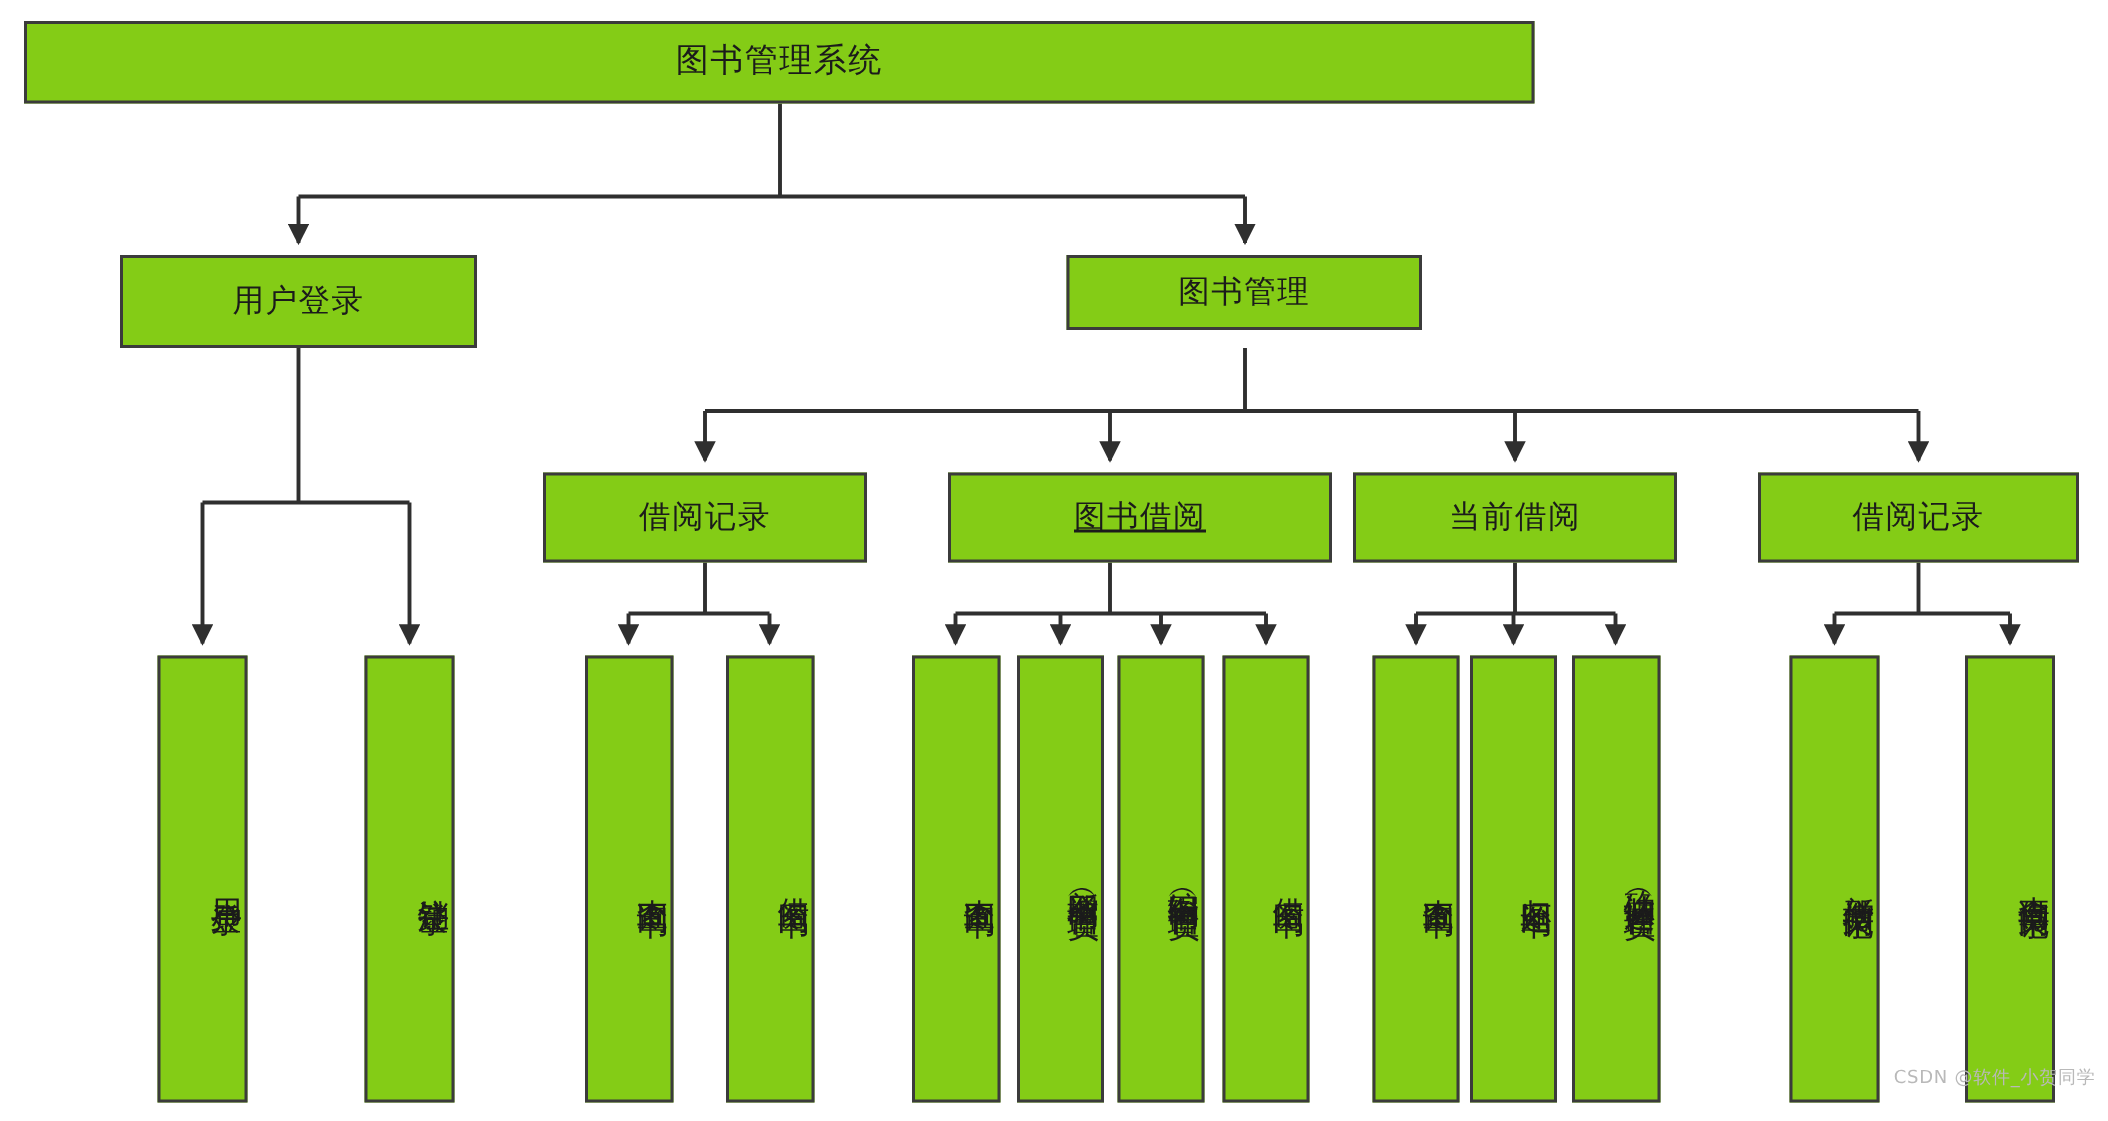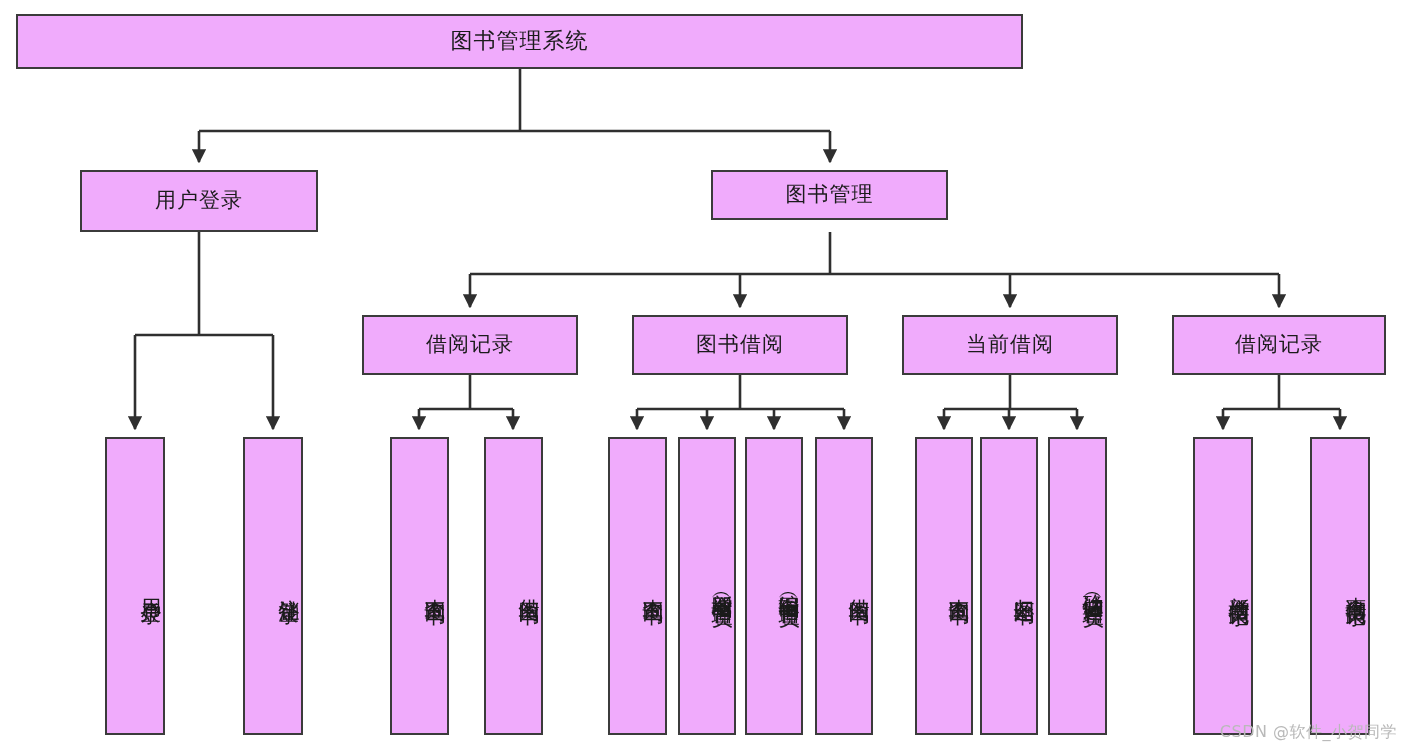--- a/index.html
+++ b/index.html
@@ -23,21 +23,21 @@
     left: 0;
     top: 0;
     width: 1405px;
     height: 747px;
     pointer-events: none;
   }
   .node {
     position: absolute;
     box-sizing: border-box;
     border: 2px solid #3b3b3b;
-    background: #f0abfc;
+    background: #84cc16;
     display: flex;
     align-items: center;
     justify-content: center;
     color: #1b1b1b;
   }
   .node.horiz {
     font-size: 21px;
     letter-spacing: 1px;
     line-height: 1.2;
   }
@@ -57,22 +57,22 @@
     text-orientation: upright;
     display: block;
     white-space: nowrap;
   }
   .node.root {
     font-size: 22px;
   }
   .watermark {
     position: absolute;
     right: 8px;
-    bottom: 4px;
-    font-size: 16px;
+    bottom: 20px;
+    font-size: 12px;
     color: #b9b9b9;
     letter-spacing: 0.5px;
     white-space: nowrap;
   }
 </style>
 </head>
 <body>
 
 <div id="canvas">
 
@@ -133,21 +133,21 @@
   <div class="node horiz" style="left:80px; top:170px; width:238px; height:62px;">
     <span>用户登录</span>
   </div>
   <div class="node horiz" style="left:711px; top:170px; width:237px; height:50px;">
     <span>图书管理</span>
   </div>
 
   <div class="node horiz" style="left:362px; top:315px; width:216px; height:60px;">
     <span>借阅记录</span>
   </div>
-  <div class="node horiz" style="left:632px; top:315px; width:216px; height:60px;">
+  <div class="node horiz" style="left:632px; top:315px; width:256px; height:60px;text-decoration:underline;">
     <span>图书借阅</span>
   </div>
   <div class="node horiz" style="left:1172px; top:315px; width:214px; height:60px;">
     <span>借阅记录</span>
   </div>
   <div class="node horiz" style="left:902px; top:315px; width:216px; height:60px;">
     <span>当前借阅</span>
   </div>
 
   <div class="node vert" style="left:105px; top:437px; width:60px; height:298px;">

